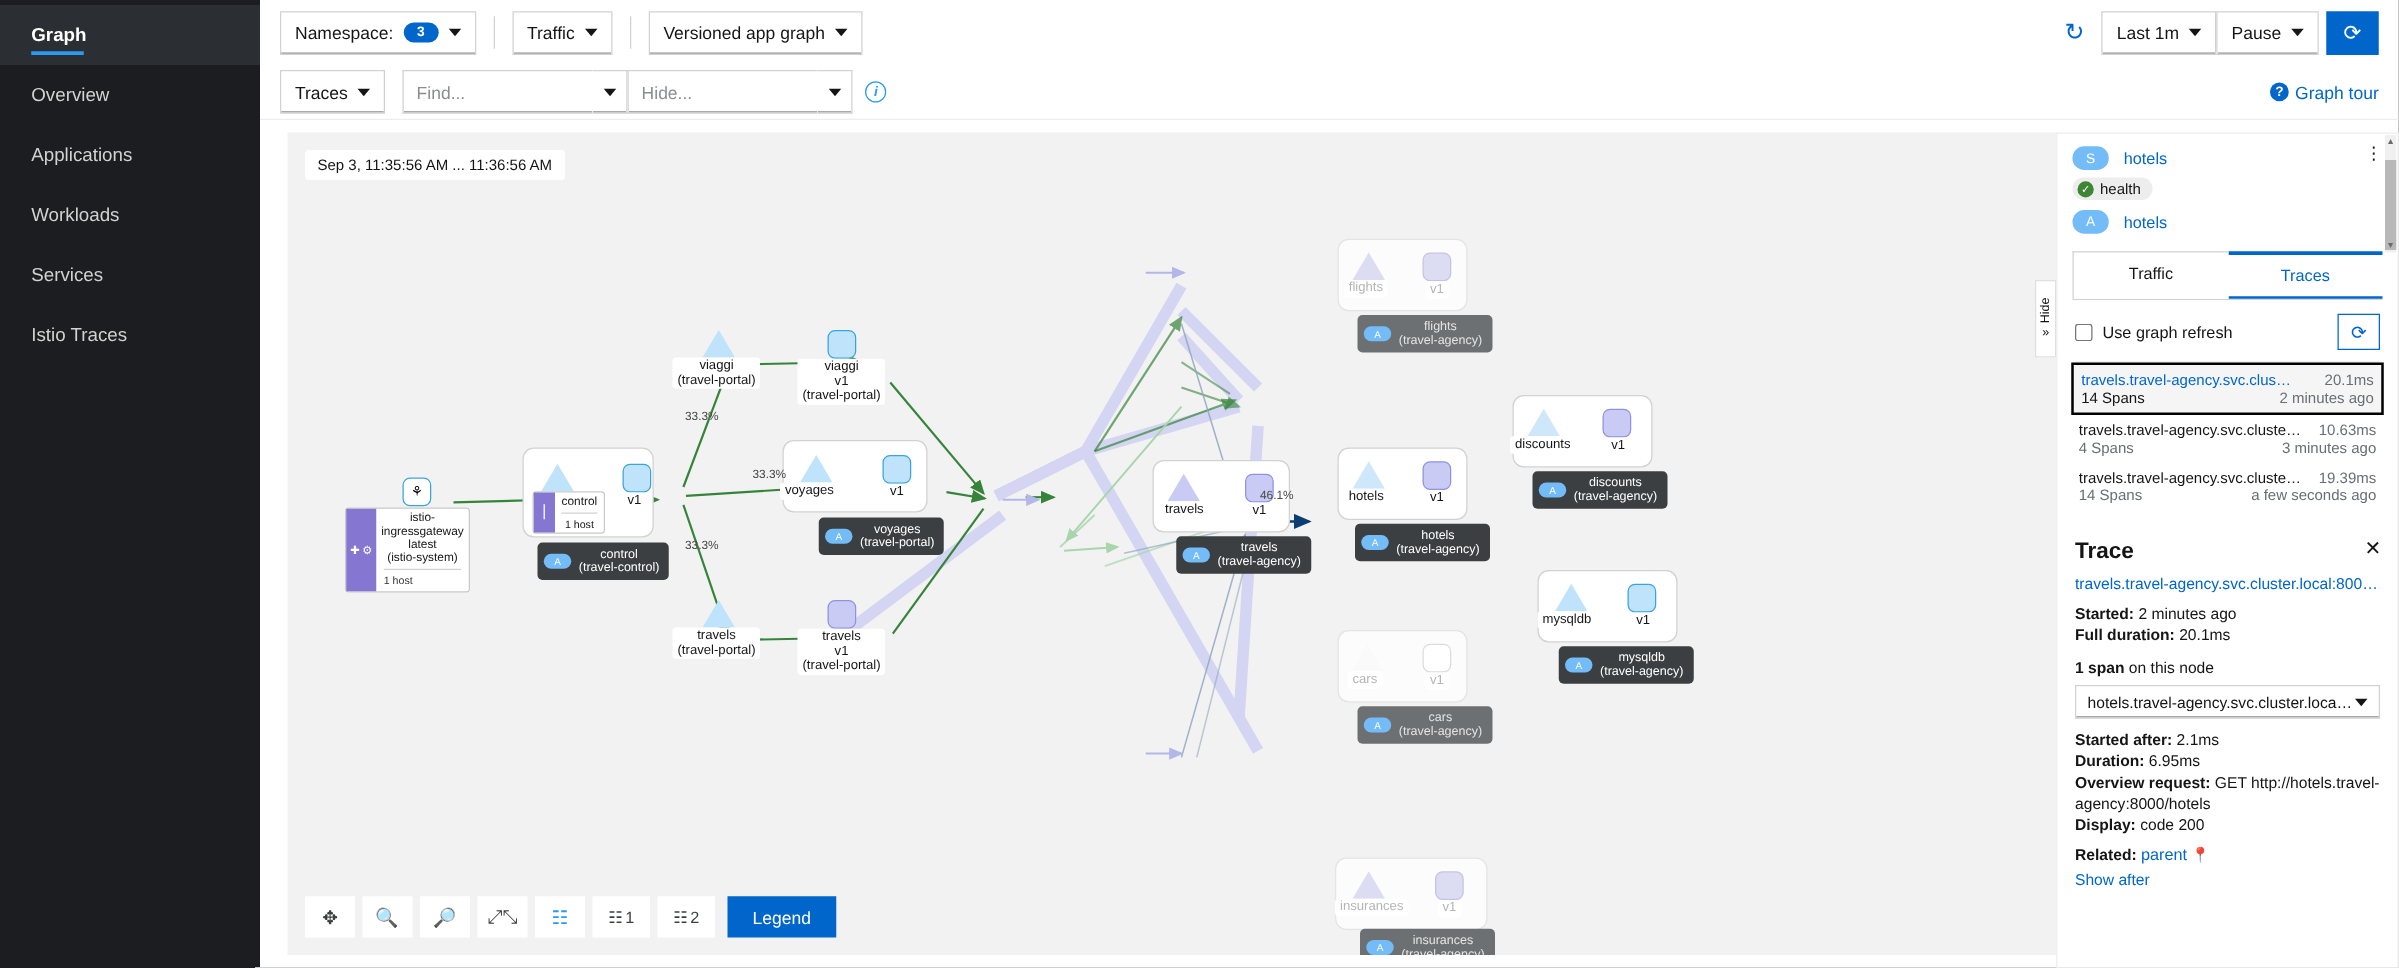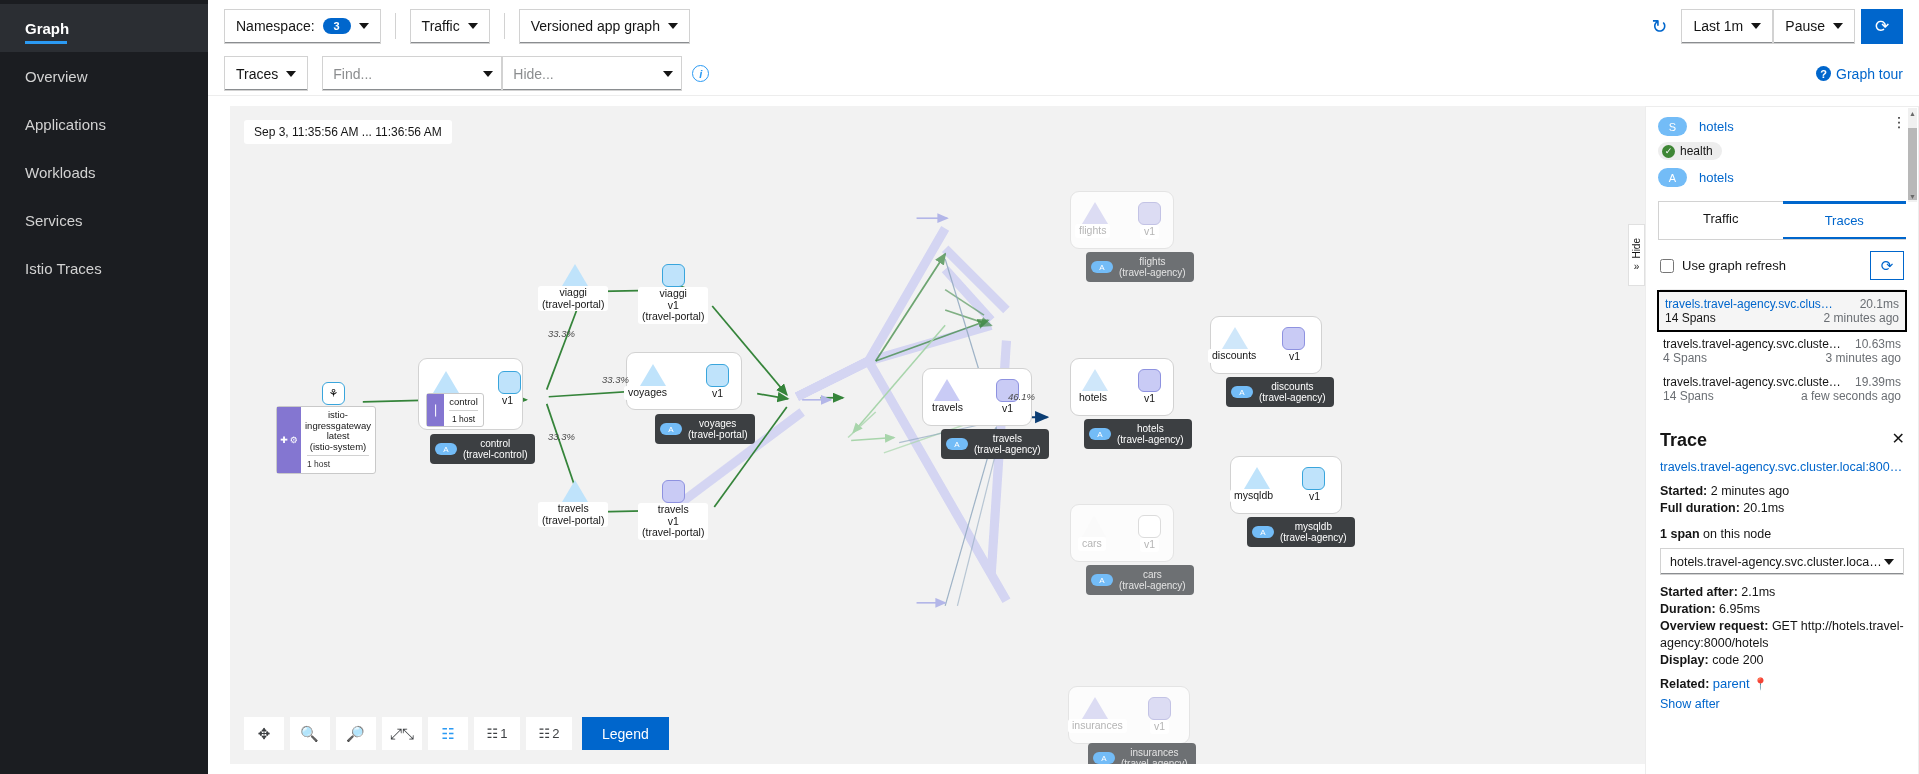--- a/index.html
+++ b/index.html
@@ -134,21 +134,21 @@
     position:absolute; background:#3c3f42; color:#fff; border-radius:4px;
     padding:4px 8px 4px 5px; font-size:10px; line-height:11px; display:flex; align-items:center; gap:6px;
     white-space:nowrap;
   }
   .applabel.dim { background:#6d7073; color:#e4e4e4; }
   .badge-a {
     background:#73bcf7; color:#fff; border-radius:8px; width:22px; height:12px;
     display:flex;align-items:center;justify-content:center;font-size:8px;
   }
   .applabel-txt { text-align:center; }
-  .pctlabel { position:absolute; font-size:9.5px; color:#4a4a4a;font-style:italic; }
+  .pctlabel { position:absolute; font-size:9.5px; color:#4a4a4a; }
 
   .ingress-card {
     position:absolute; background:#fff; border:1px solid #c9c9c9; border-radius:3px;
     display:flex; width:100px;
   }
   .ingress-bar { width:25px; background:#8476d1; display:flex; align-items:center; justify-content:center; gap:2px; color:#fff; font-size:9px; }
   .ingress-body { flex:1; padding:3px 4px; text-align:center; font-size:9.5px; line-height:10.5px; color:#151515; }
   .ingress-sep { height:1px; background:#d2d2d2; margin:3px 2px; }
   .ingress-host { font-size:8.5px; text-align:left; padding-left:2px; color:#333;}
 

